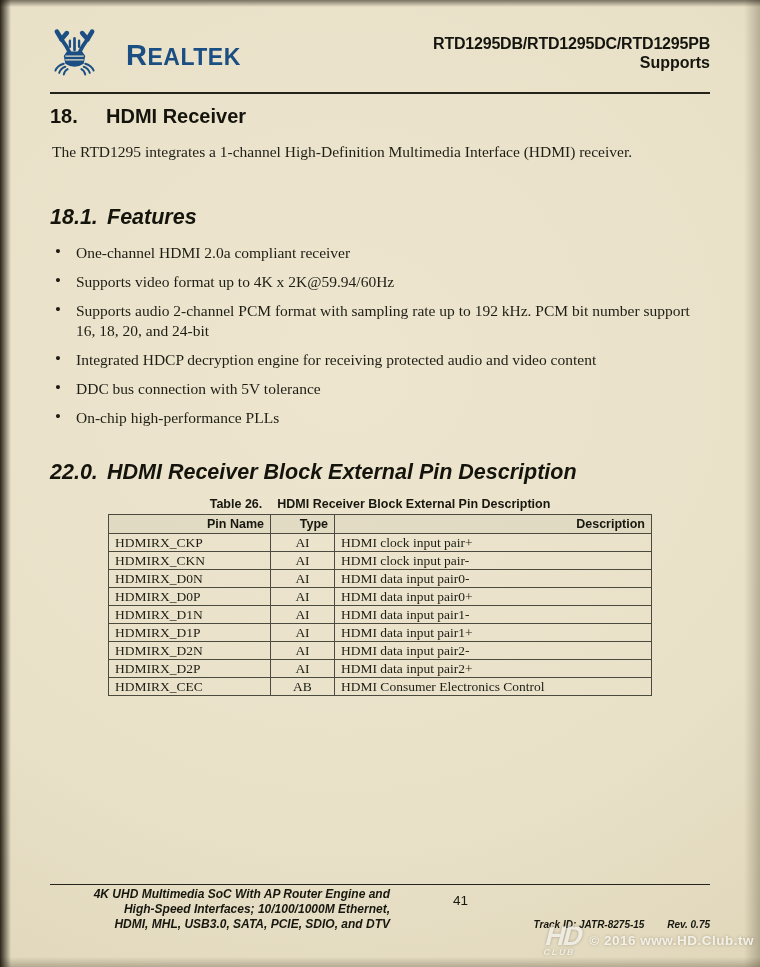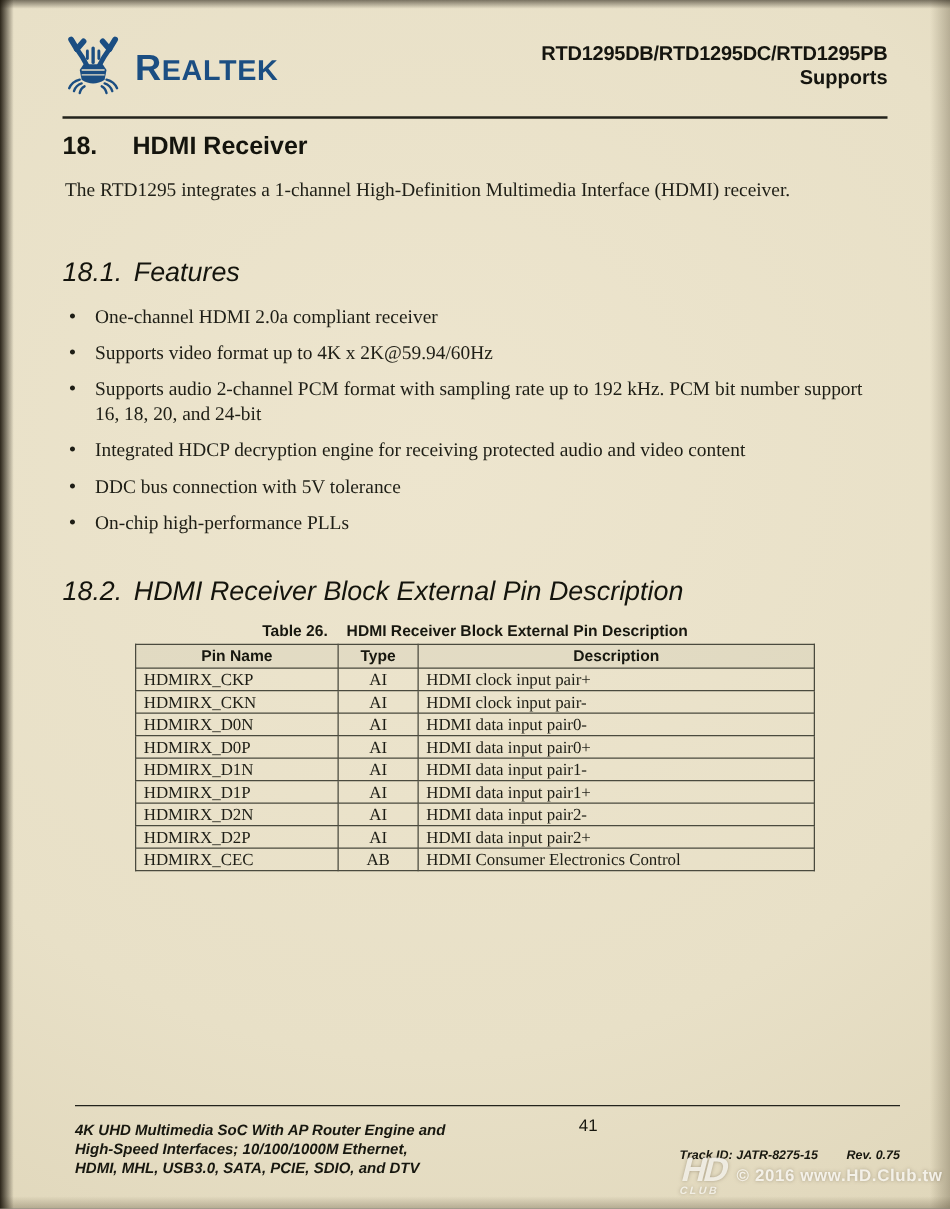--- a/index.html
+++ b/index.html
@@ -24,42 +24,42 @@
       radial-gradient(ellipse 120% 90% at 45% 38%, #ede5ce 0%, #e8e0c7 55%, #dbd1b3 100%);
   }
   .content { position:absolute; left:50px; top:0; width:660px; }
 
   
   .header {
     display:flex; justify-content:space-between; align-items:flex-start;
     padding-top:26px; padding-bottom:8px;
     border-bottom:2px solid #23231c;
   }
-  .logo { display:flex; align-items:center; gap:9px; color:var(--brand-blue); }
+  .logo { display:flex; align-items:center; gap:27px; color:var(--brand-blue); }
   .wordmark {
     font-family:"Liberation Sans", sans-serif; font-weight:bold;
     font-size:23px; letter-spacing:0.5px; color:var(--brand-blue);
   }
   .wordmark::first-letter { font-size:29px; }
   .head-right {
     text-align:right; padding-top:9px;
     font-family:"Liberation Sans", sans-serif; font-weight:bold; color:#15150f;
   }
   .head-right .l1 { font-size:16px; letter-spacing:-0.2px; }
   .head-right .l2 { font-size:16px; margin-top:1px; }
 
   
   h1 {
     margin-top:11px;
     font-family:"Liberation Sans", sans-serif; font-size:20px; font-weight:bold;
     color:#14140d; display:flex;
   }
   h1 .num { width:56px; }
   h2 {
-    font-family:"Liberation Sans", sans-serif; font-style:italic; font-weight:normal;
+    font-family:"Liberation Sans", sans-serif; font-style:italic; font-weight:bold;
     font-size:21.5px; color:#14140d; display:flex;
   }
   h2 .num { width:57px; }
   .h2-features { margin-top:44px; }
   .h2-pins { margin-top:32px; }
   .intro { margin-top:15px; font-size:15.5px; padding-left:2px; }
 
   ul.features { margin-top:13px; list-style:none; }
   ul.features li {
     position:relative; padding-left:26px; margin-bottom:9px;
@@ -76,31 +76,31 @@
     font-family:"Liberation Sans", sans-serif; font-weight:bold; font-size:12.5px;
     color:#17170f;
   }
   table.pins {
     width:544px; margin-left:58px; border-collapse:collapse;
     border:1.5px solid #3c3c32;
   }
   table.pins th, table.pins td { border:1px solid #4a4a3e; }
   table.pins th {
     font-family:"Liberation Sans", sans-serif; font-weight:bold; font-size:12.5px;
-    text-align:center; padding:2px 6px; background:rgba(0,0,0,0.035); color:#17170f;
+    text-align:right; padding:2px 6px; background:rgba(0,0,0,0.035); color:#17170f;
   }
   table.pins td { font-size:13.5px; padding:0.5px 6px; height:17px; }
   table.pins .c-pin  { width:162px; }
   table.pins .c-type { width:64px; text-align:center; }
   td.t-center { text-align:center; }
 
   
   .footer {
-    position:absolute; left:60px; top:884px; width:660px;
-    border-top:1.5px solid #23231c; padding-top:12px;
+    position:absolute; left:50px; top:884px; width:660px;
+    border-top:1.5px solid #23231c; padding-top:2px;text-align:right;
   }
   .tagline {
     font-family:"Liberation Sans", sans-serif; font-style:italic; font-weight:bold;
     font-size:12px; line-height:15px; color:#17170f; width:340px;
   }
   .page-num {
     position:absolute; left:403px; top:8px;
     font-family:"Liberation Sans", sans-serif; font-size:13.5px; color:#17170f;
   }
   .track {
@@ -182,21 +182,21 @@
 
     <li><span>One-channel HDMI 2.0a compliant receiver</span></li>
         <li><span>Supports video format up to 4K x 2K@59.94/60Hz</span></li>
         <li><span>Supports audio 2-channel PCM format with sampling rate up to 192 kHz. PCM bit number support 16, 18, 20, and 24-bit</span></li>
         <li><span>Integrated HDCP decryption engine for receiving protected audio and video content</span></li>
         <li><span>DDC bus connection with 5V tolerance</span></li>
         <li><span>On-chip high-performance PLLs</span></li>
       </ul>
 
     <h2 class="h2-pins">
-      <span class="num">18.2.</span>
+      <span class="num">22.0.</span>
       <span>HDMI Receiver Block External Pin Description</span>
     </h2>
     <div class="tbl-caption">
       <span>Table 26.</span>
       <span>HDMI Receiver Block External Pin Description</span>
     </div>
     <table class="pins">
       <colgroup>
           <col class="c-pin">
           <col class="c-type">

